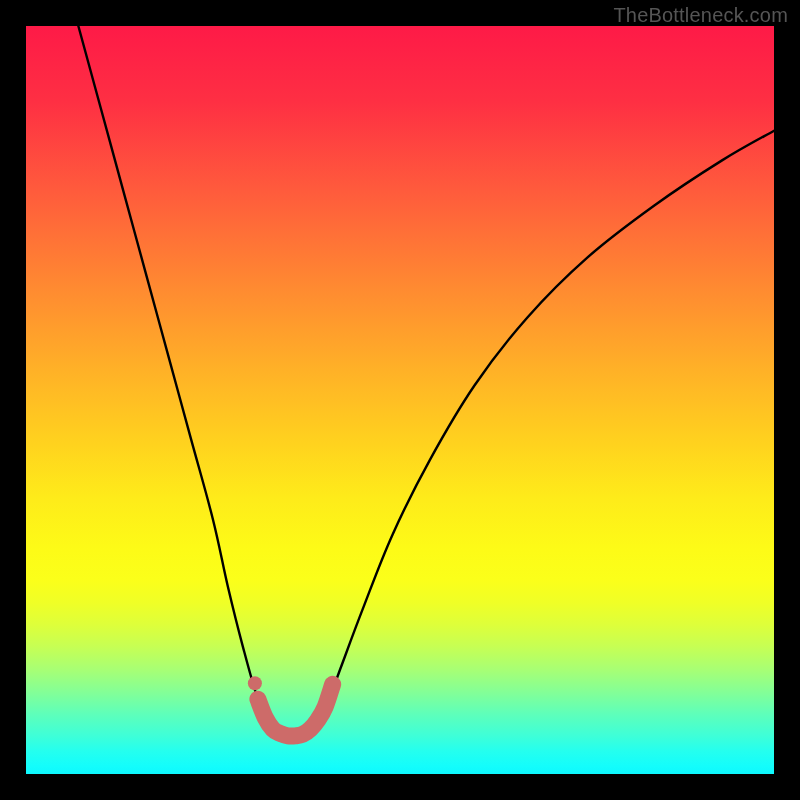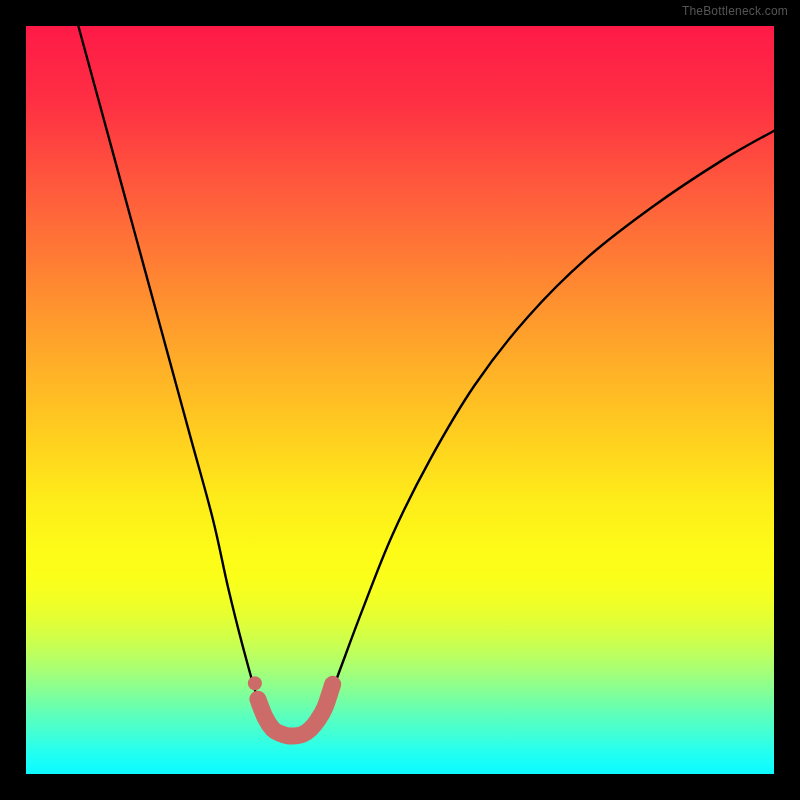--- a/index.html
+++ b/index.html
@@ -37,21 +37,21 @@
       #24ffef 97%,
       #13fdfc 99%,
       #0ef8ff 100%
     );
   }
   .watermark {
     position: absolute;
     top: 4px;
     right: 12px;
     color: #555;
-    font-size: 12px;
+    font-size: 20px;
     font-weight: 400;
     letter-spacing: 0.2px;
     z-index: 10;
     user-select: none;
   }
   svg.curve {
     position: absolute;
     left: 0;
     top: 0;
     width: 748px;

